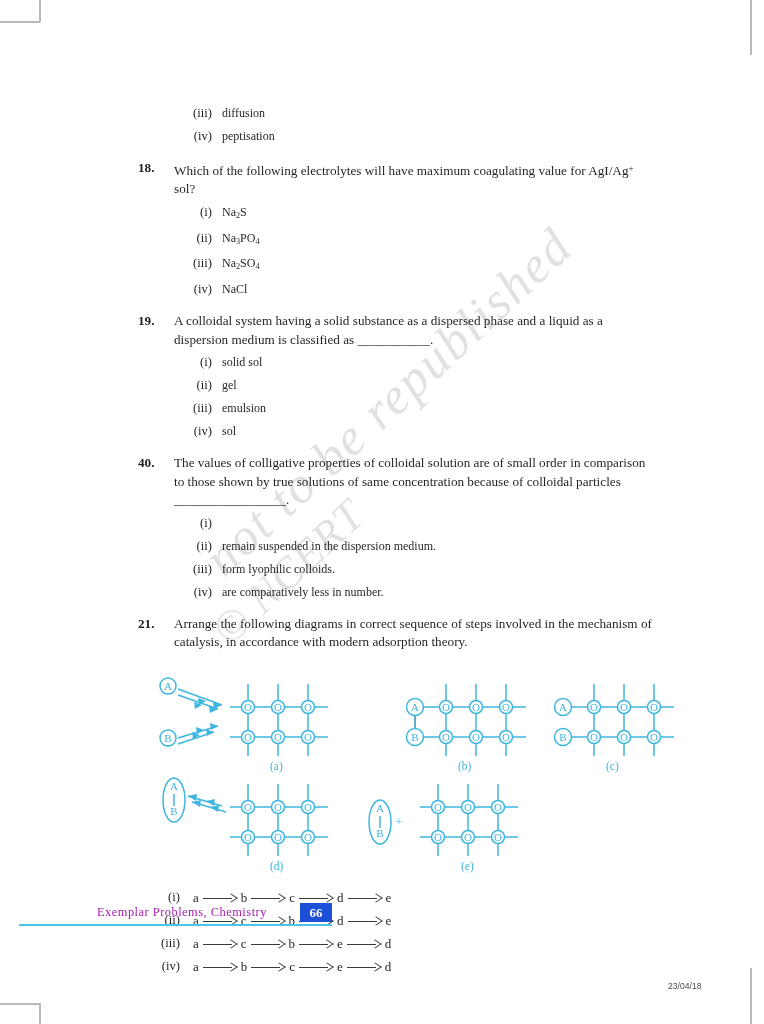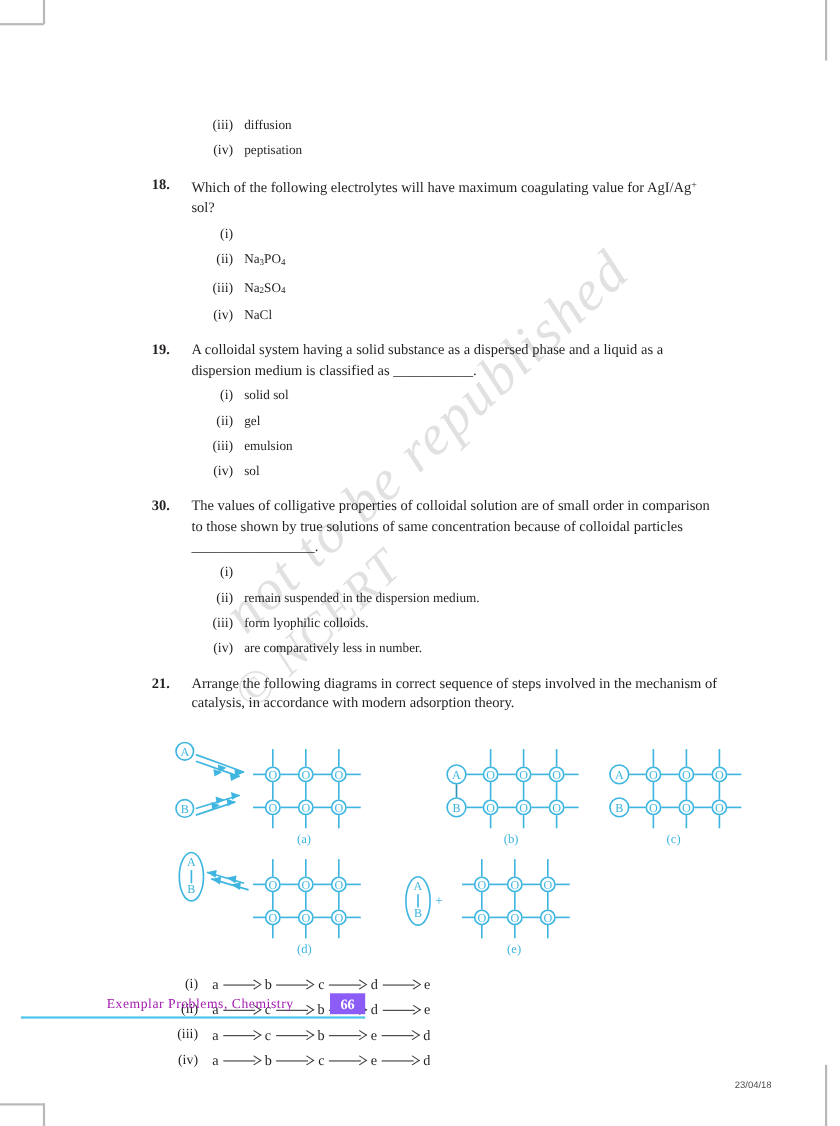--- a/index.html
+++ b/index.html
@@ -210,21 +210,21 @@
     color: #a21caf;
     letter-spacing: 0.5px;
     font-family: "Liberation Serif", serif;
   }
   .footer-page {
     position: absolute;
     left: 300px;
     top: 1px;
     width: 32px;
     height: 19px;
-    background: #8b5cf6;
+    background: #1d4ed8;
     color: #ffffff;
     font-weight: bold;
     font-size: 13px;
     text-align: center;
     line-height: 19px;
     font-family: "Liberation Serif", serif;
   }
 
   .datestamp {
     position: absolute;
@@ -264,20 +264,21 @@
       </div>
     </div>
 
     <div class="qrow">
       <div class="qnum">18.</div>
       <div class="qtext">Which of the following electrolytes will have maximum coagulating value for AgI/Ag<sup>+</sup> sol?</div>
     </div>
     <div class="opts opt-indent">
       <div class="optrow">
         <div class="optlabel">(i)</div>
+        <div class="opttext">Na<sub>2</sub>S</div>
       </div>
       <div class="optrow">
         <div class="optlabel">(ii)</div>
         <div class="opttext">Na<sub>3</sub>PO<sub>4</sub></div>
       </div>
       <div class="optrow">
         <div class="optlabel">(iii)</div>
         <div class="opttext">Na<sub>2</sub>SO<sub>4</sub></div>
       </div>
       <div class="optrow">
@@ -303,21 +304,21 @@
         <div class="optlabel">(iii)</div>
         <div class="opttext">emulsion</div>
       </div>
       <div class="optrow">
         <div class="optlabel">(iv)</div>
         <div class="opttext">sol</div>
       </div>
     </div>
 
     <div class="qrow">
-      <div class="qnum">30.</div>
+      <div class="qnum">40.</div>
       <div class="qtext">The values of colligative properties of colloidal solution are of small order in comparison to those shown by true solutions of same concentration because of colloidal particles _________________.</div>
     </div>
     <div class="opts opt-indent">
       <div class="optrow">
         <div class="optlabel">(i)</div>
       </div>
       <div class="optrow">
         <div class="optlabel">(ii)</div>
         <div class="opttext">remain suspended in the dispersion medium.</div>
       </div>

